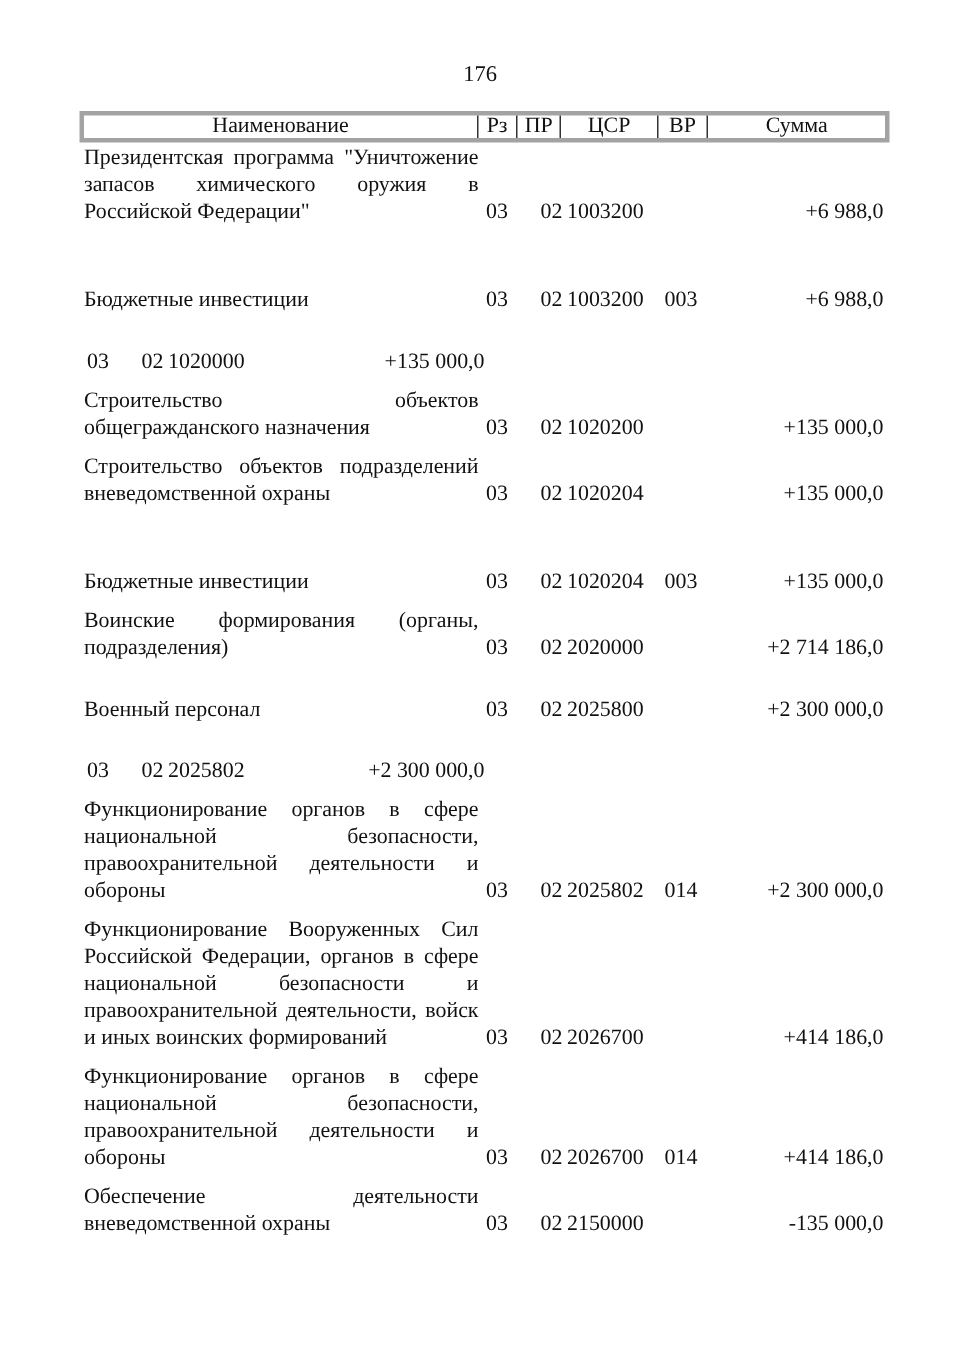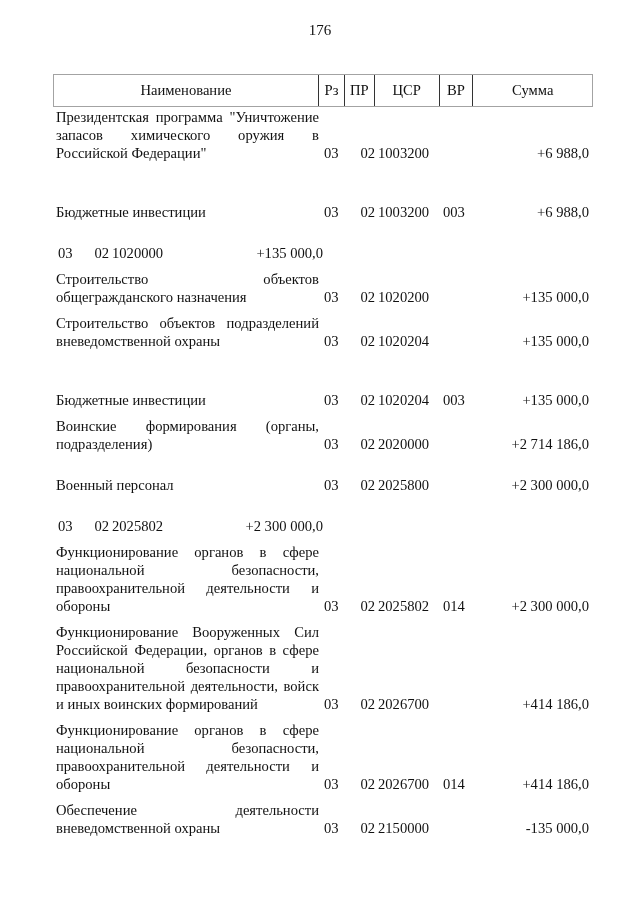--- a/index.html
+++ b/index.html
@@ -11,36 +11,36 @@
       width: 640px;
       height: 905px;
       position: relative;
       overflow: hidden;
       font-family: "Liberation Serif", "DejaVu Serif", serif;
       color: #111111;
       font-size: 14.6px;
     }
     .page-number {
       position: absolute;
-      top: 22px;
+      top: 42px;
       left: 0;
       width: 640px;
       text-align: center;
       font-size: 15px;
     }
     .table {
       position: absolute;
       left: 53px;
       top: 74px;
       width: 540px;
     }
     .header-row {
       display: flex;
-      height: 33px;
-      border: 1px solid #a3a3a3;
+      height: 21px;
+      border: 3px solid #a3a3a3;
       box-sizing: border-box;
     }
     .hcell {
       display: flex;
       align-items: center;
       justify-content: center;
       border-right: 1px solid #333;
       box-sizing: border-box;
       font-size: 14.6px;
     }

